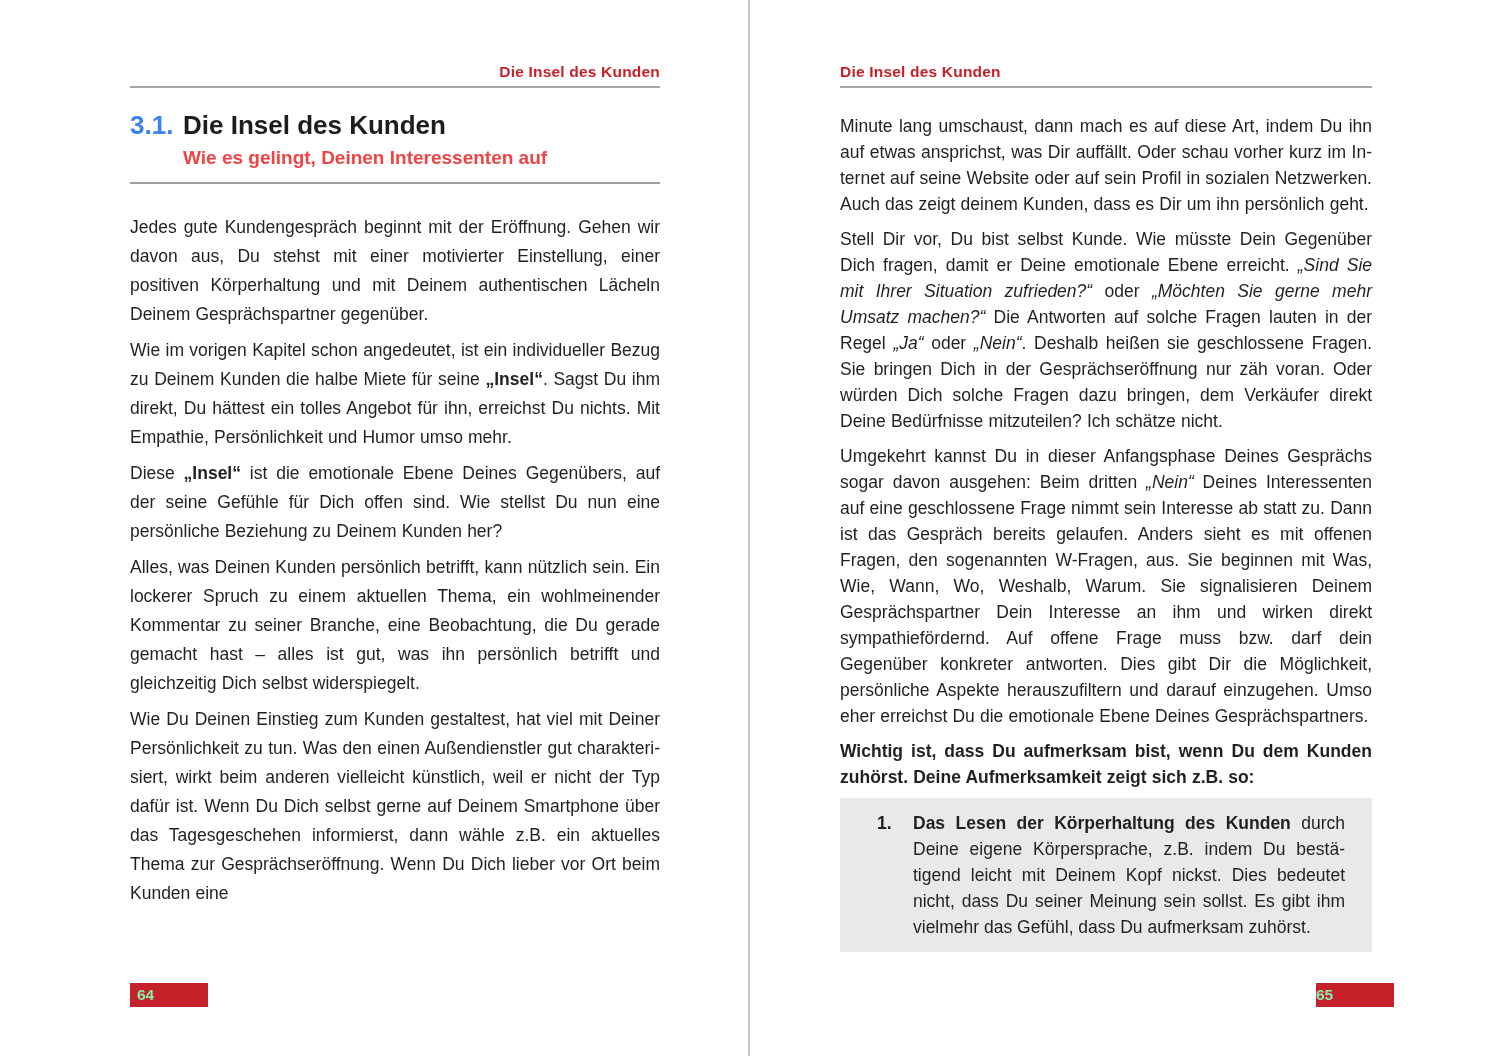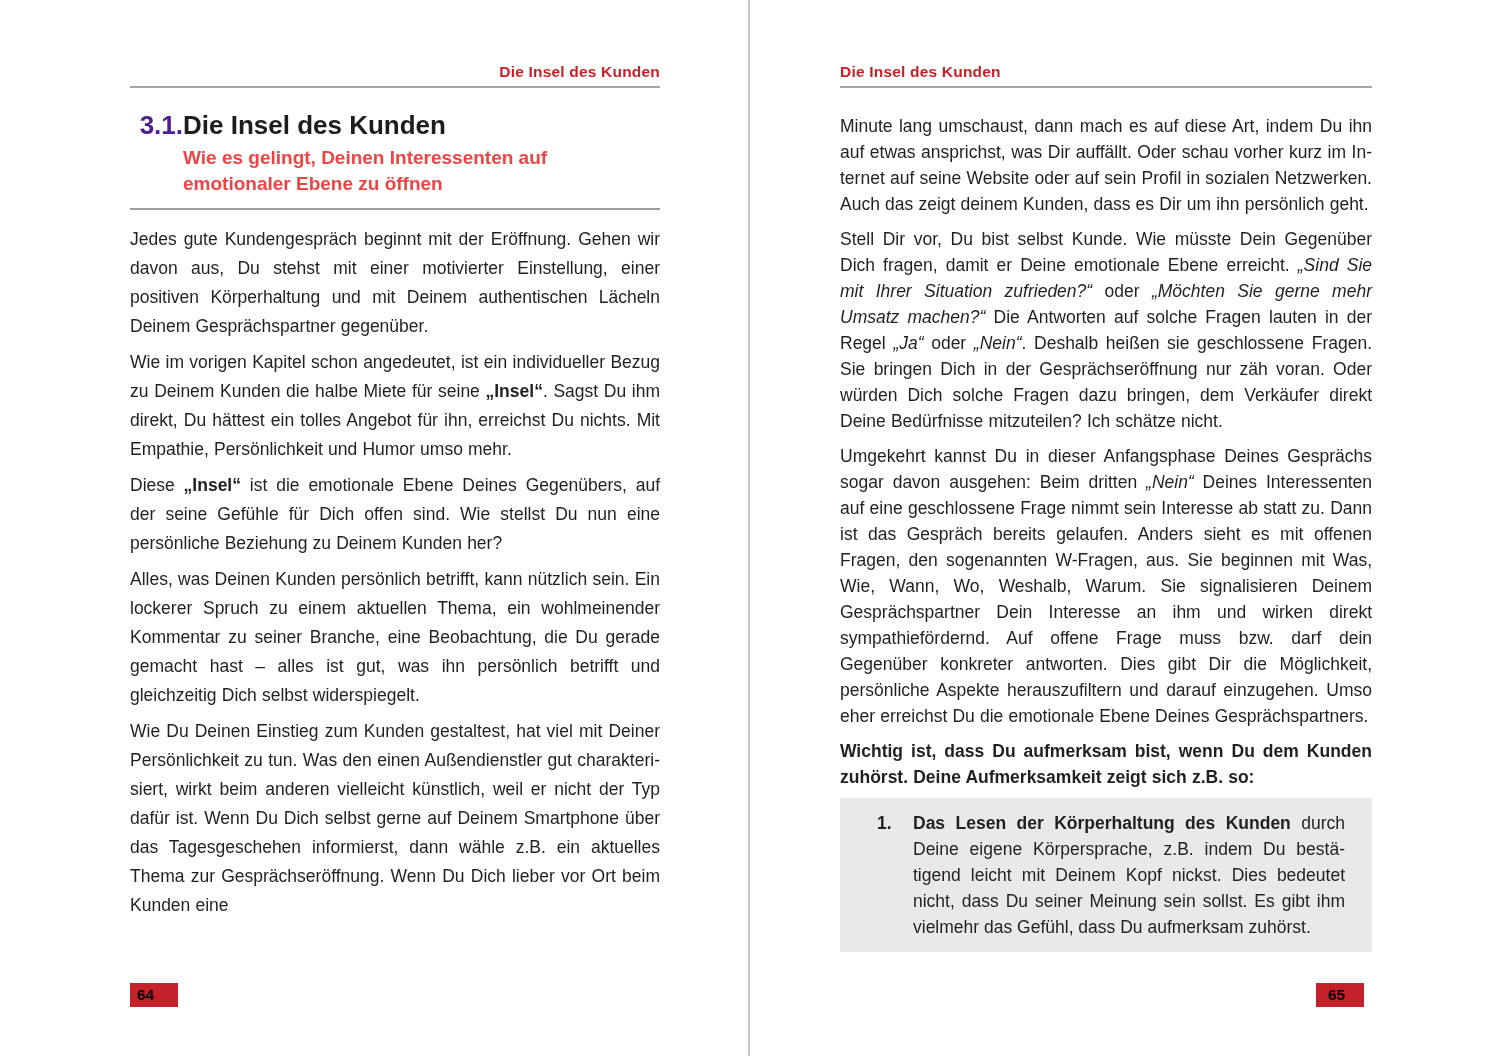--- a/index.html
+++ b/index.html
@@ -18,29 +18,29 @@
   .running-head{
     padding-top:62px;padding-bottom:5px;
     font-size:15.5px;font-weight:bold;color:var(--accent-red,#c72127);
     border-bottom:2px solid #a4a6a8;letter-spacing:.2px;
   }
   .running-head.align-right{text-align:right;}
   .running-head.align-left{text-align:left;}
 
   .chapter-head{margin-top:22px;}
   .chapter-title-row{display:flex;align-items:baseline;}
-  .chapter-number{flex:none;width:53px;font-size:26px;font-weight:bold;color:#4c1d95;text-align:right;}
+  .chapter-number{flex:none;width:53px;font-size:26px;font-weight:bold;color:#3b82f6;}
   .chapter-title{font-size:26px;font-weight:bold;color:#1d1d1b;line-height:30px;}
   .chapter-subtitle{
     margin-left:53px;margin-top:4px;font-size:19px;font-weight:bold;
     color:#ef4444;line-height:26px;
   }
   .head-rule{border-bottom:2px solid #9b9da0;margin-top:11px;}
 
-  .body-copy{margin-top:15px;}
+  .body-copy{margin-top:29px;}
   .page-right .body-copy{margin-top:25px;}
 
   .para{
     margin:0 0 7px 0;font-size:17.5px;line-height:29px;text-align:justify;
     hyphens:manual;word-spacing:.3px;
   }
   .page-right .para{line-height:26px;margin-bottom:9px;}
   .para:last-child{margin-bottom:0;}
   .b{font-weight:bold;}
   .i{font-style:italic;}
@@ -50,43 +50,42 @@
   }
   .hl-item{display:flex;margin-left:37px;}
   .hl-number{
     flex:none;width:36px;font-size:17.5px;line-height:26px;font-weight:bold;text-align:left;
   }
   .hl-text{
     flex:1;font-size:17.5px;line-height:26px;text-align:justify;hyphens:manual;
   }
 
   .pagenum-badge{
-    position:absolute;top:982px;width:48px;height:24px;line-height:24px;
-    background:var(--accent-red-box,#c4212a);color:#000000;
+    position:absolute;top:982px;width:78px;height:24px;line-height:24px;
+    background:var(--accent-red-box,#c4212a);color:#86efac;
     font-size:15.5px;font-weight:bold;box-sizing:border-box;
   }
   .pagenum-left{left:0;padding-left:7px;text-align:left;}
-  .pagenum-right{left:476px;padding-right:7px;text-align:center;}
+  .pagenum-right{left:476px;padding-right:7px;text-align:left;}
 </style>
 </head>
 <body>
 
 <div class="spread-divider"></div>
 
 <div class="page page-left">
   <div class="running-head align-right">Die Insel des Kunden</div>
 
   <div class="chapter-head">
     <div class="chapter-title-row">
       <span class="chapter-number">3.1.</span>
       <span class="chapter-title">Die Insel des Kunden</span>
     </div>
     <div class="chapter-subtitle">
       <div>Wie es gelingt, Deinen Interessenten auf</div>
-      <div>emotionaler Ebene zu öffnen</div>
     </div>
     <div class="head-rule"></div>
   </div>
 
   <div class="body-copy">
       <p class="para"><span>Jedes gute Kundengespräch beginnt mit der Eröffnung. Gehen wir davon aus, Du stehst mit einer motivierter Einstellung, einer positiven Körperhaltung und mit Deinem authentischen Lächeln Deinem Ge­sprächspartner gegenüber.</span></p>
       <p class="para"><span>Wie im vorigen Kapitel schon angedeutet, ist ein individueller Bezug zu Deinem Kunden die halbe Miete für seine </span><span class="b">„Insel“</span><span>. Sagst Du ihm direkt, Du hättest ein tolles Angebot für ihn, erreichst Du nichts. Mit Empathie, Persönlichkeit und Humor umso mehr.</span></p>
       <p class="para"><span>Diese </span><span class="b">„Insel“</span><span> ist die emotionale Ebene Deines Gegenübers, auf der seine Gefühle für Dich offen sind. Wie stellst Du nun eine persönliche Beziehung zu Deinem Kunden her?</span></p>
       <p class="para"><span>Alles, was Deinen Kunden persönlich betrifft, kann nützlich sein. Ein lockerer Spruch zu einem aktuellen Thema, ein wohlmeinender Kommentar zu seiner Branche, eine Beobachtung, die Du gerade ge­macht hast – alles ist gut, was ihn persönlich betrifft und gleichzeitig Dich selbst widerspiegelt.</span></p>
       <p class="para"><span>Wie Du Deinen Einstieg zum Kunden gestaltest, hat viel mit Deiner Persönlichkeit zu tun. Was den einen Außendienstler gut charakteri­siert, wirkt beim anderen vielleicht künstlich, weil er nicht der Typ da­für ist. Wenn Du Dich selbst gerne auf Deinem Smartphone über das Tagesgeschehen informierst, dann wähle z.B. ein aktuelles Thema zur Gesprächseröffnung. Wenn Du Dich lieber vor Ort beim Kunden eine</span></p>

